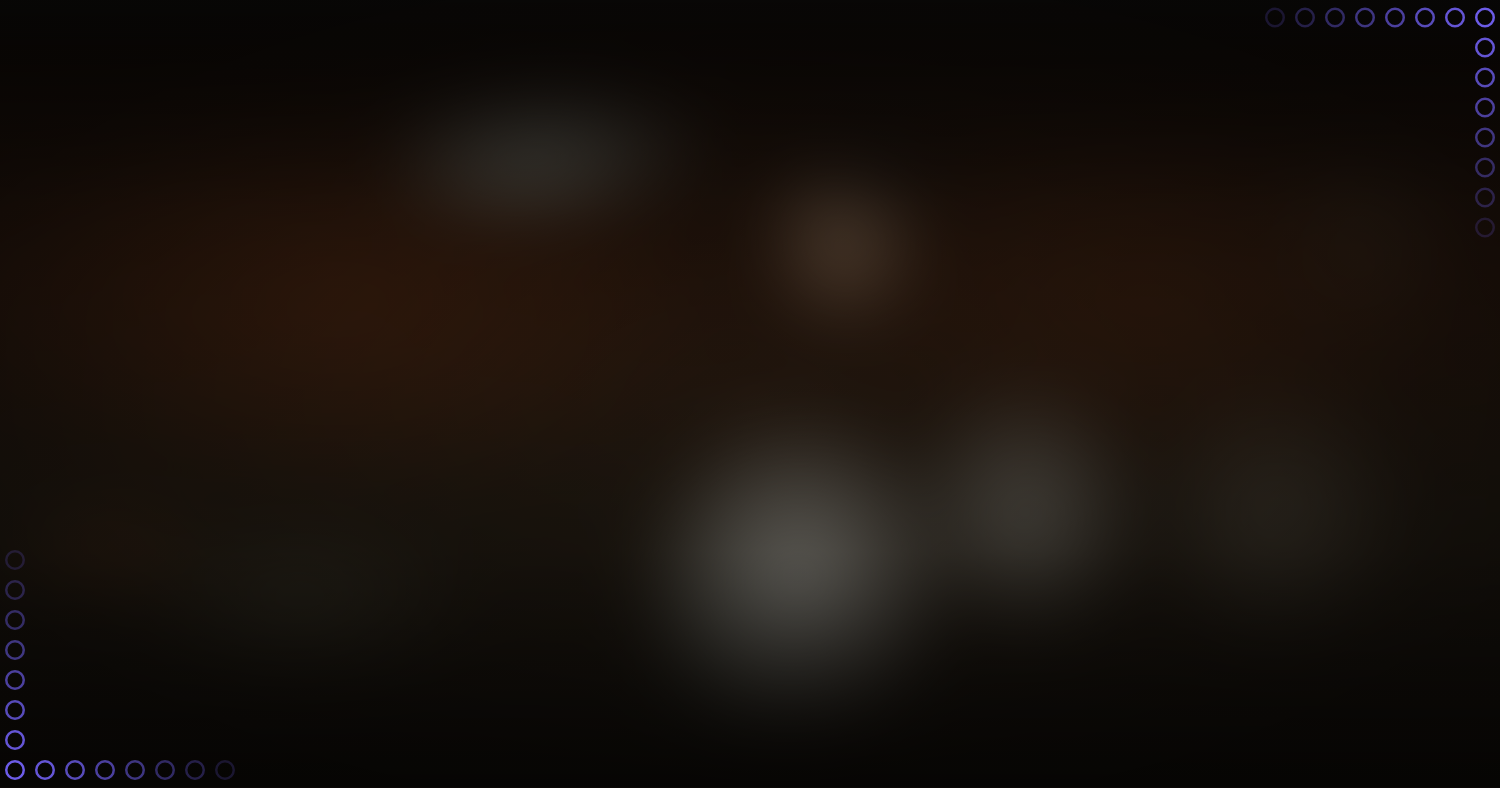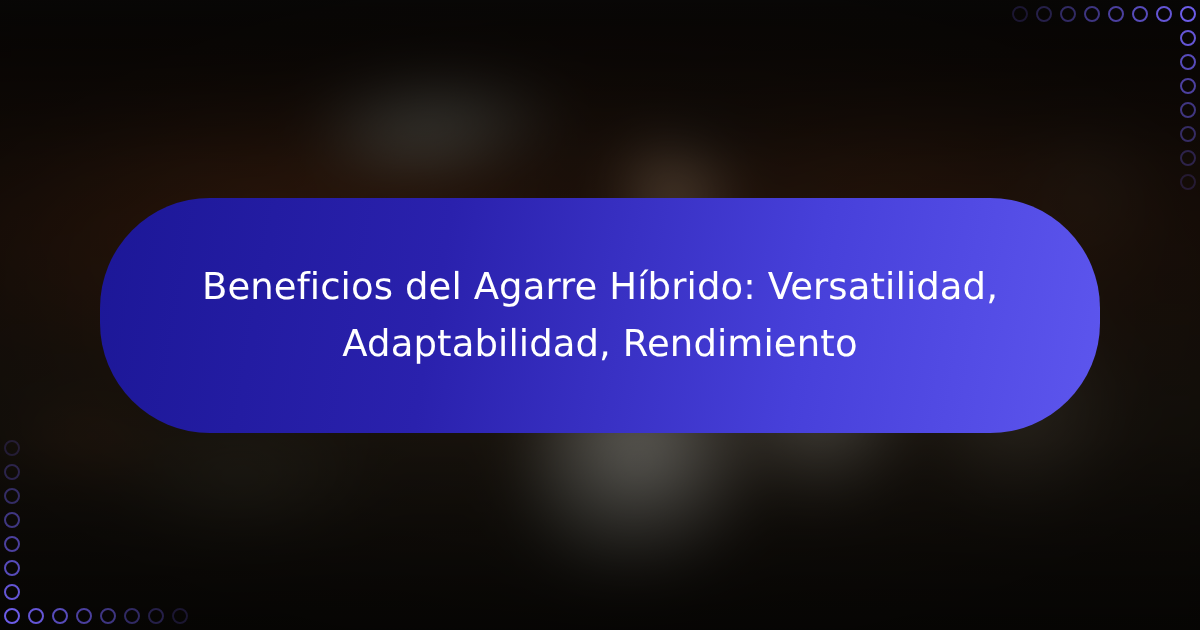--- a/index.html
+++ b/index.html
@@ -136,17 +136,14 @@
       <div class="dot" style="left: 172px; top: 170px; opacity: 0.2; border-color: rgb(108, 92, 231);"></div>
       <div class="dot" style="left: 4px; top: 146px; opacity: 0.92; border-color: rgb(108, 92, 231);"></div>
       <div class="dot" style="left: 4px; top: 122px; opacity: 0.8; border-color: rgb(108, 92, 231);"></div>
       <div class="dot" style="left: 4px; top: 98px; opacity: 0.68; border-color: rgb(108, 92, 231);"></div>
       <div class="dot" style="left: 4px; top: 74px; opacity: 0.55; border-color: rgb(108, 92, 231);"></div>
       <div class="dot" style="left: 4px; top: 50px; opacity: 0.42; border-color: rgb(108, 92, 231);"></div>
       <div class="dot" style="left: 4px; top: 26px; opacity: 0.3; border-color: rgb(108, 92, 231);"></div>
       <div class="dot" style="left: 4px; top: 2px; opacity: 0.2; border-color: rgb(108, 92, 231);"></div>
     </div>
 
-  <div class="title-card">
-    <div class="title-text">Beneficios del Agarre Híbrido: Versatilidad, Adaptabilidad, Rendimiento</div>
-  </div>
 
 </div>
 
 </body></html>

